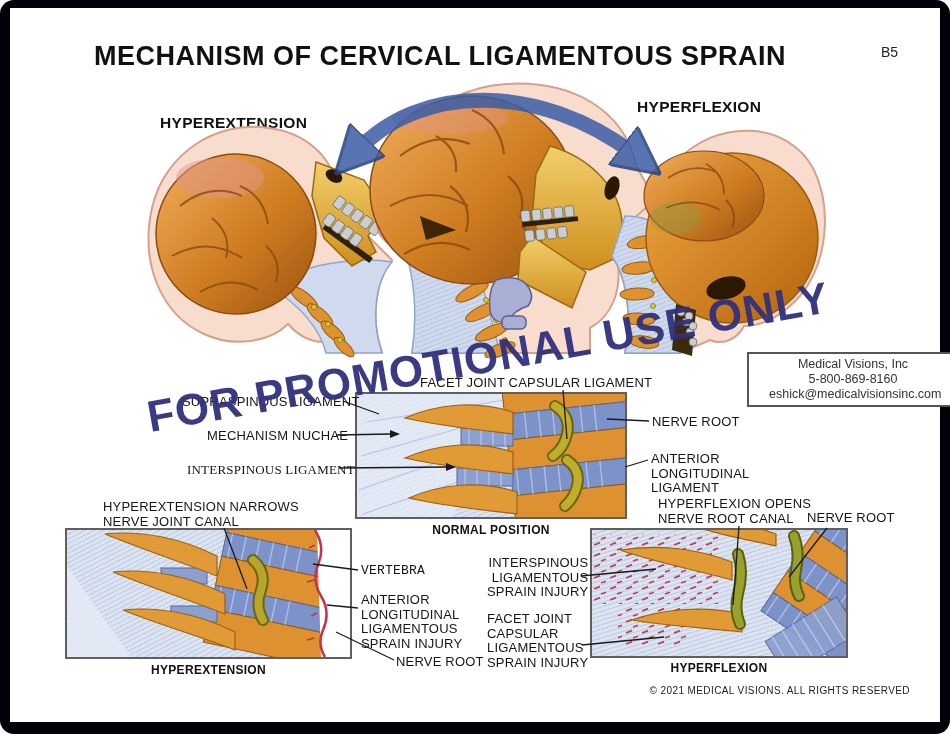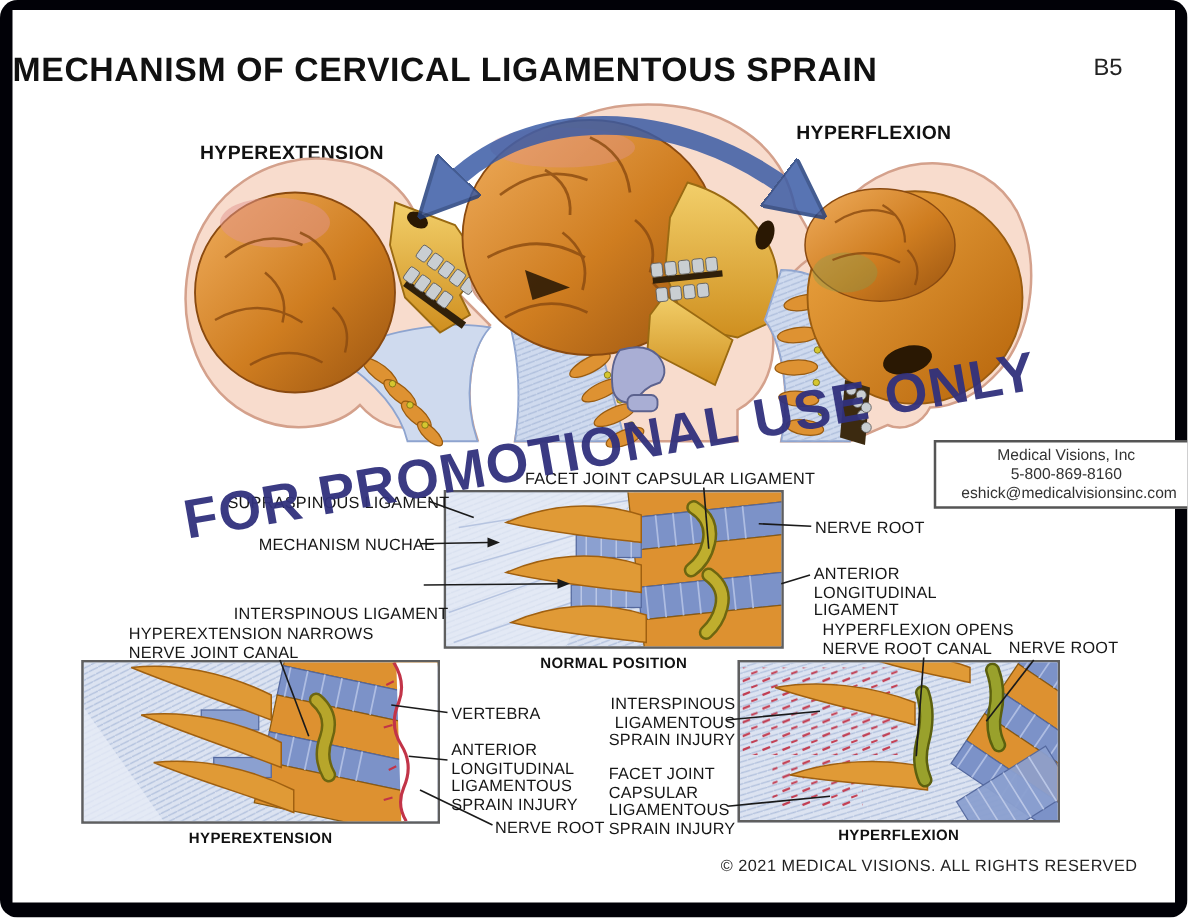--- a/index.html
+++ b/index.html
@@ -1,32 +1,32 @@
 <!DOCTYPE html>
 <html><head>
 <meta charset="utf-8">
 <style>
   html,body{margin:0;padding:0;background:#ffffff;}
   .page{position:relative;width:950px;height:734px;background:#010107;border-radius:14px;overflow:hidden;
         font-family:"Liberation Sans", sans-serif;}
   .sheet{position:absolute;left:10px;top:8px;right:10px;bottom:12px;background:#ffffff;}
   .abs{position:absolute;}
-  .title{left:0;right:70px;top:33px;text-align:left;font-size:27px;font-weight:bold;color:#111;
+  .title{left:0;right:70px;top:33px;text-align:center;font-size:27px;font-weight:bold;color:#111;
          letter-spacing:.5px;white-space:nowrap;}
-  .b5{right:42px;top:36px;font-size:19px;color:#222;}
+  .b5{right:42px;top:36px;font-size:14px;color:#222;}
   .toplabel{font-size:15.5px;font-weight:bold;color:#111;letter-spacing:.3px;white-space:nowrap;}
   .lbl{font-size:13px;color:#161616;letter-spacing:.2px;line-height:14.5px;white-space:pre-line;}
   .caption{font-size:12px;font-weight:bold;color:#111;text-align:center;letter-spacing:.3px;}
   .panel{border:2px solid #5f5f5f;background:#dce3f1;box-sizing:border-box;}
   .panel svg{display:block;}
   .watermark{left:138px;top:382px;width:710px;transform:rotate(-10deg);transform-origin:12px 28px;
              font-size:44px;font-weight:600;color:#31317d;letter-spacing:1px;white-space:nowrap;opacity:.95;z-index:40;}
   .contact{left:737px;top:344px;width:168px;border:2px solid #555;background:#fff;padding:3px 20px;
            text-align:center;font-size:12.5px;color:#333;line-height:15px;z-index:30;}
-  .copyright{left:560px;top:677px;width:340px;text-align:right;font-size:13px;color:#222;letter-spacing:.4px;}
+  .copyright{left:560px;top:677px;width:340px;text-align:right;font-size:10px;color:#222;letter-spacing:.4px;}
   svg.leaders{position:absolute;left:0;top:0;z-index:20;pointer-events:none;}
   .illo{z-index:1;}
 </style>
 </head>
 <body>
 
 <div class="page">
  <div class="sheet">
 
   <div class="abs title">MECHANISM OF CERVICAL LIGAMENTOUS SPRAIN</div>
@@ -309,29 +309,29 @@
         <path d="M202 6 q6 16 2 34 q-3 14 3 26" stroke="#5c600e" stroke-width="12"></path>
         <path d="M202 6 q6 16 2 34 q-3 14 3 26" stroke="#99a12c" stroke-width="8"></path>
       </g>
     </svg>
   </div>
   <div class="abs caption" style="left:580px;top:653px;width:258px;">HYPERFLEXION</div>
 
   <div class="abs lbl" style="left:410px;top:368px;">FACET JOINT CAPSULAR LIGAMENT</div>
   <div class="abs lbl" style="left:172px;top:387px;">SUPRASPINOUS LIGAMENT</div>
   <div class="abs lbl" style="left:197px;top:421px;">MECHANISM NUCHAE</div>
-  <div class="abs lbl" style="left:177px;top:476px;">INTERSPINOUS LIGAMENT</div>
+  <div class="abs lbl" style="left:177px;top:455px;font-family:Liberation Serif, serif;">INTERSPINOUS LIGAMENT</div>
   <div class="abs lbl" style="left:642px;top:407px;">NERVE ROOT</div>
   <div class="abs lbl" style="left:641px;top:444px;">ANTERIOR
 LONGITUDINAL
 LIGAMENT</div>
 
   <div class="abs lbl" style="left:93px;top:492px;">HYPEREXTENSION NARROWS
 NERVE JOINT CANAL</div>
-  <div class="abs lbl" style="left:351px;top:556px;">VERTEBRA</div>
+  <div class="abs lbl" style="left:351px;top:556px;font-family:Liberation Mono, monospace;">VERTEBRA</div>
   <div class="abs lbl" style="left:351px;top:585px;">ANTERIOR
 LONGITUDINAL
 LIGAMENTOUS
 SPRAIN INJURY</div>
   <div class="abs lbl" style="left:386px;top:647px;">NERVE ROOT</div>
 
   <div class="abs lbl" style="left:477px;top:548px;text-align:right;">INTERSPINOUS
 LIGAMENTOUS
 SPRAIN INJURY</div>
   <div class="abs lbl" style="left:477px;top:604px;">FACET JOINT

